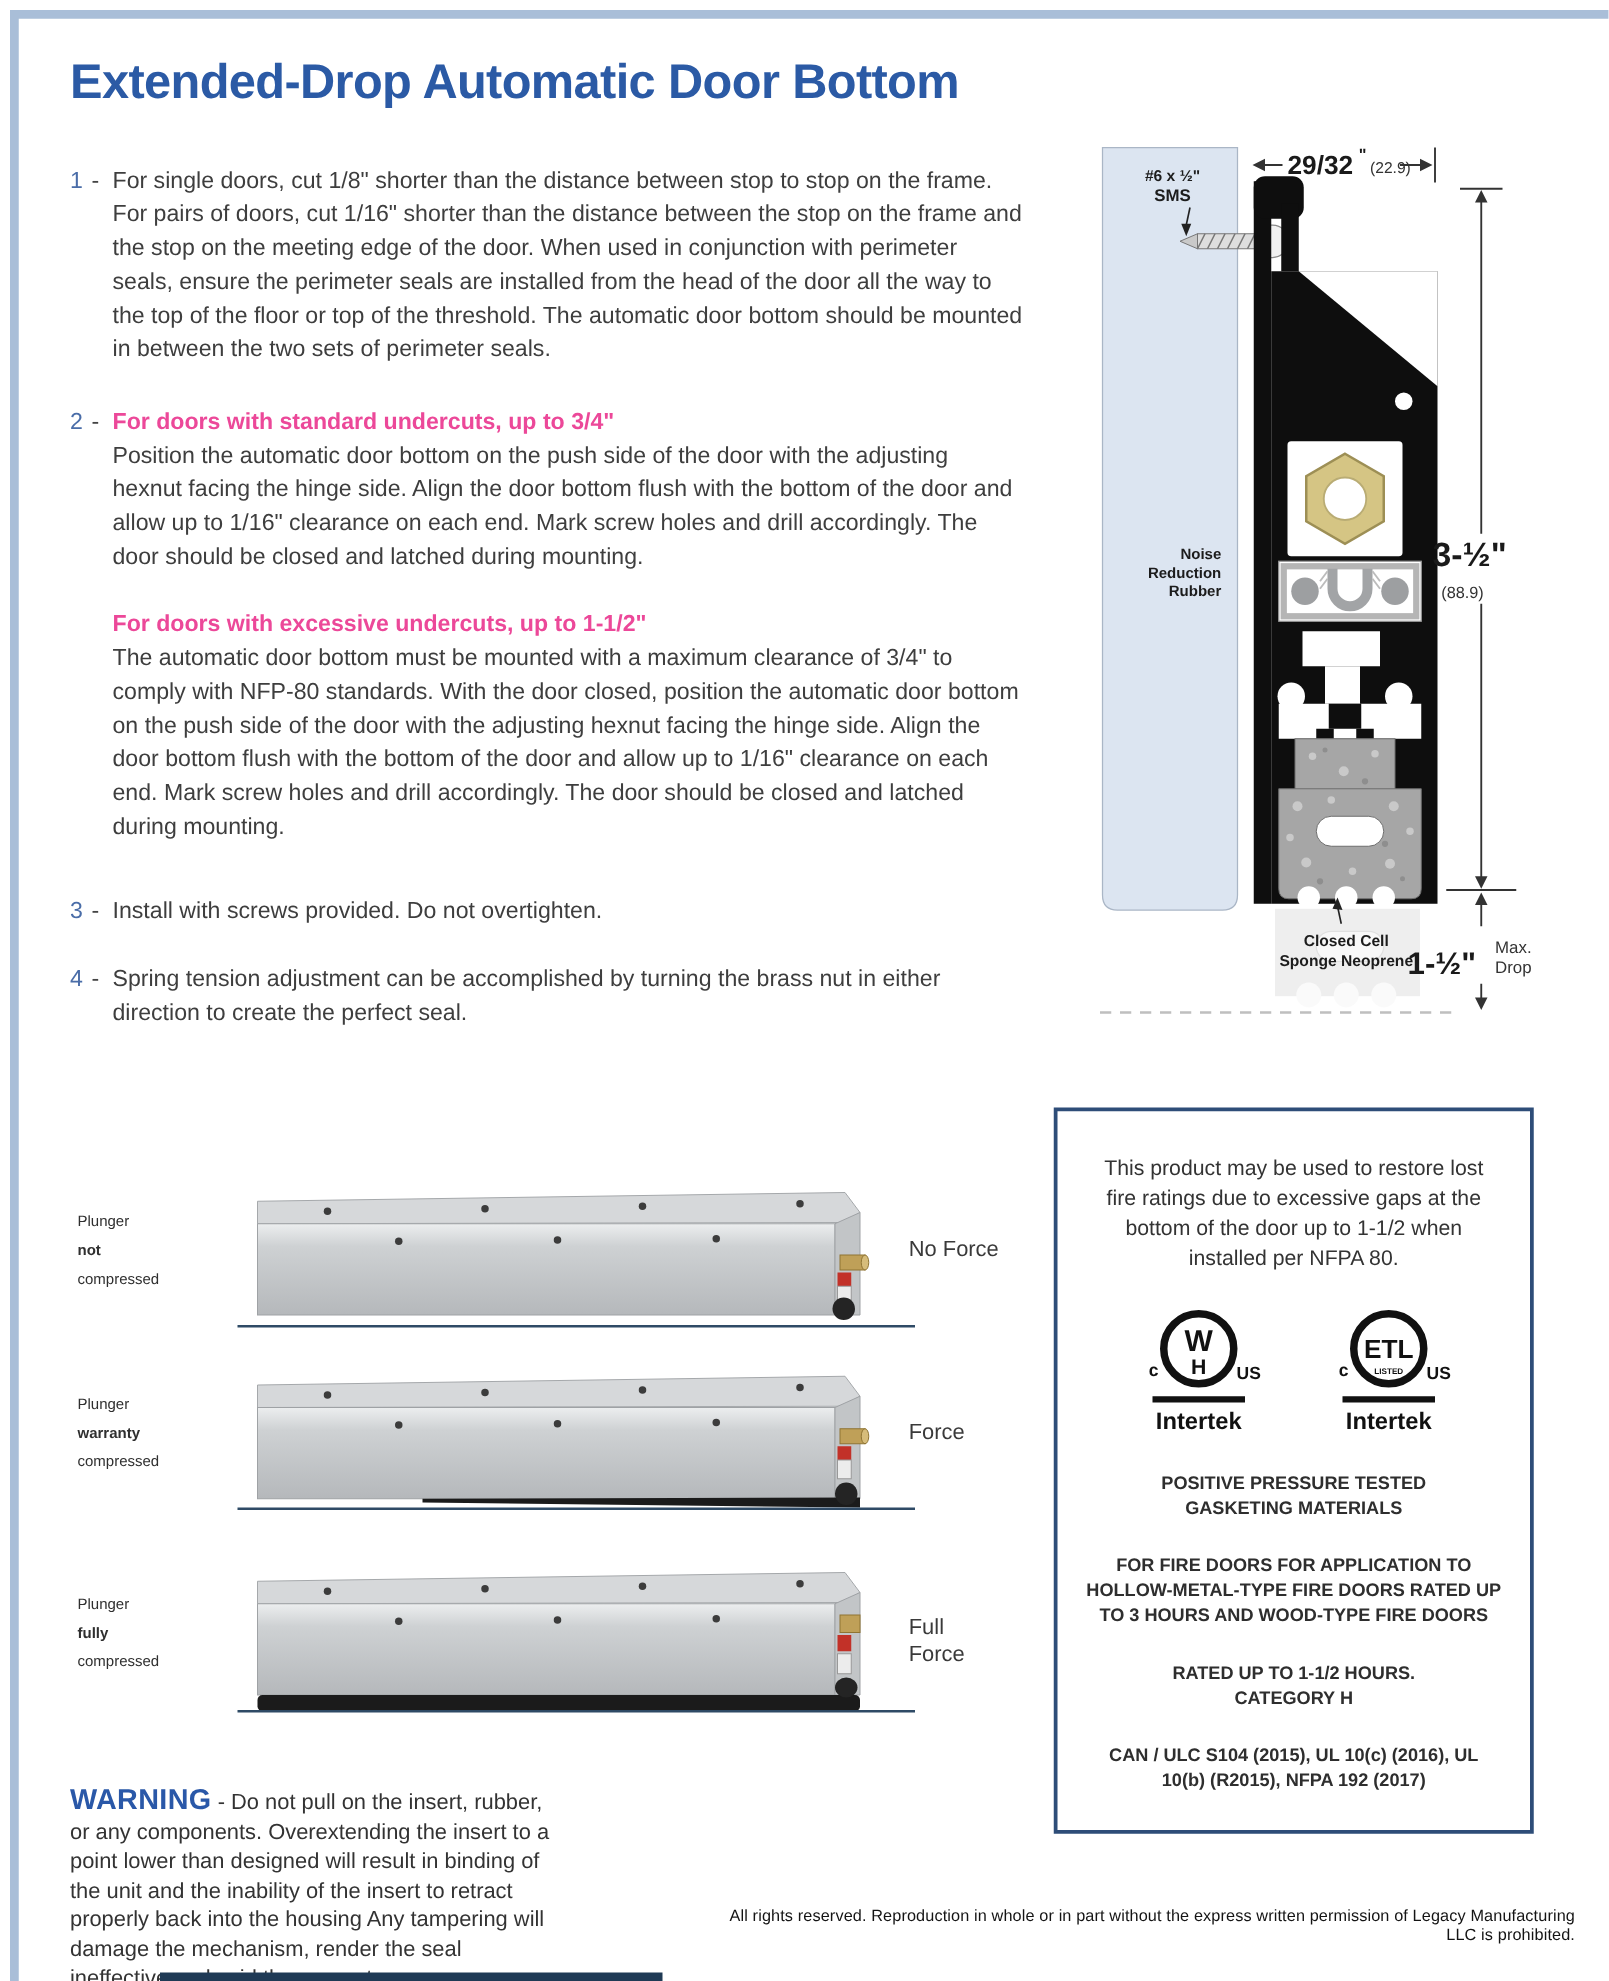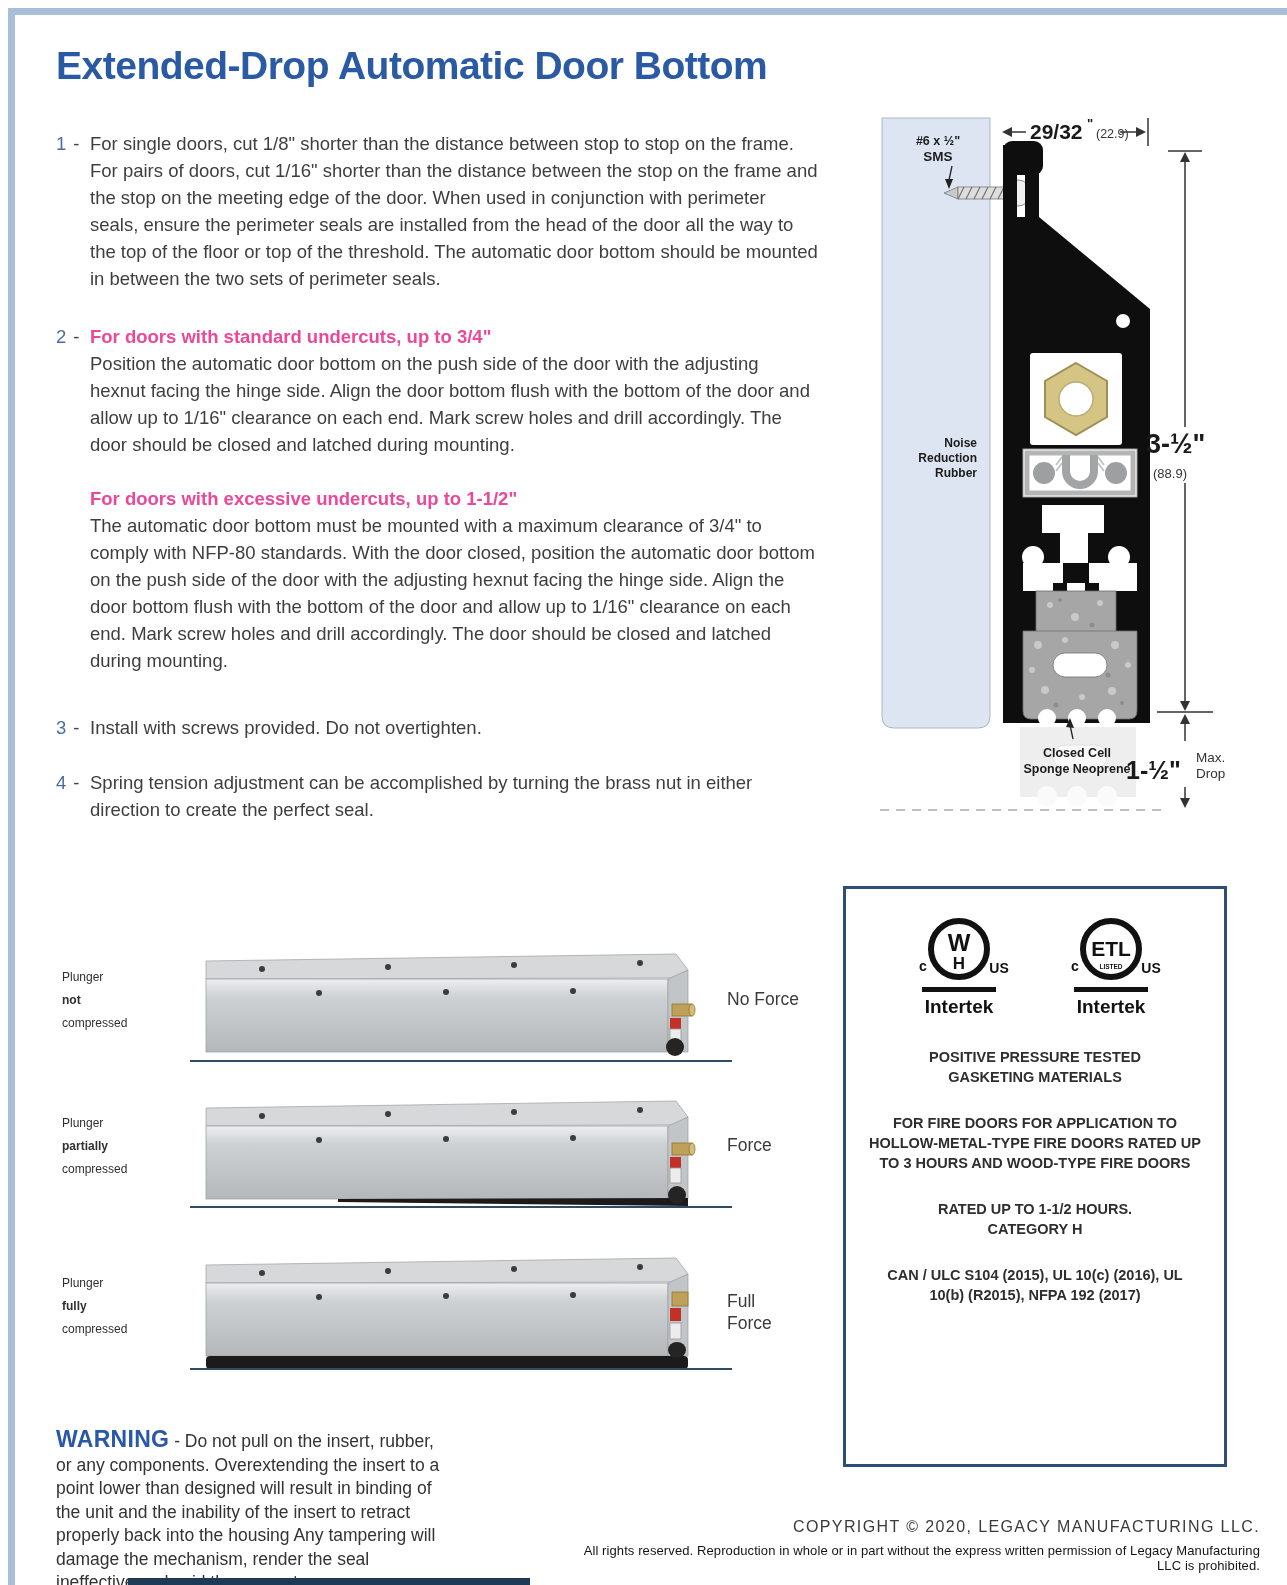--- a/index.html
+++ b/index.html
@@ -274,21 +274,21 @@
       <rect x="482" y="70" width="11" height="11" fill="#c23128"></rect>
       <rect x="482" y="81" width="11" height="15" fill="#ececec" stroke="#999" stroke-width="0.8"></rect>
       <ellipse cx="487" cy="99" rx="9" ry="9" fill="#242424"></ellipse>
     </g>
   </svg>
   <div class="floor" style="top:1060px"></div>
   <div class="force" style="top:988px;width:90px">No Force</div>
 
   <div class="fig-label" style="top:1112px">
     <span>Plunger</span>
-      <b>partially</b>
+      <b>warranty</b>
       <span>compressed</span>
   </div>
   <svg class="bar-svg" style="top:1095px" viewBox="0 0 545 122">
     <defs>
         <linearGradient id="bg2" x1="0" y1="0" x2="0" y2="1">
       <stop offset="0" stop-color="#eceeef"></stop>
           <stop offset="0.25" stop-color="#ced1d3"></stop>
           <stop offset="1" stop-color="#b5b8bb"></stop>
     </linearGradient>
       </defs>
@@ -346,20 +346,21 @@
       <rect x="484" y="40" width="16" height="14" fill="#bfa058" stroke="#8f7433" stroke-width="0.8"></rect>
       <rect x="482" y="56" width="11" height="13" fill="#c23128"></rect>
       <rect x="482" y="71" width="11" height="16" fill="#ececec" stroke="#999" stroke-width="0.8"></rect>
       <ellipse cx="489" cy="98" rx="9" ry="8" fill="#242424"></ellipse>
     </g>
   </svg>
   <div class="floor" style="top:1368px"></div>
   <div class="force" style="top:1290px;width:48px">Full Force</div>
 
   <div class="cert">
+    <p class="intro">This product may be used to restore lost fire ratings due to excessive gaps at the bottom of the door up to 1-1/2 when installed per NFPA 80.</p>
     <div class="logos">
       <svg width="122" height="110" viewBox="0 0 122 110">
         <circle cx="61" cy="38" r="28" fill="none" stroke="#111" stroke-width="6"></circle>
         <text x="61" y="40" text-anchor="middle" font-size="24" font-weight="700" fill="#111">W</text>
         <text x="61" y="58" text-anchor="middle" font-size="17" font-weight="700" fill="#111">H</text>
         <text x="25" y="60" text-anchor="middle" font-size="14" font-weight="700" fill="#111">c</text>
         <text x="101" y="62" text-anchor="middle" font-size="14" font-weight="700" fill="#111">US</text>
         <rect x="24" y="76" width="74" height="5" fill="#111"></rect>
         <text x="61" y="102" text-anchor="middle" font-size="19" font-weight="700" fill="#111">Intertek</text>
       </svg>
@@ -378,18 +379,17 @@
     <p class="caps p3">RATED UP TO 1-1/2 HOURS. CATEGORY H</p>
     <p class="caps p4">CAN / ULC S104 (2015), UL 10(c) (2016), UL 10(b) (R2015), NFPA 192 (2017)</p>
   </div>
 
   <div class="warning">
     <span class="wlabel">WARNING</span>
     <span>- Do not pull on the insert, rubber, or any components. Overextending the insert to a point lower than designed will result in binding of the unit and the inability of the insert to retract properly back into the housing  Any tampering will damage the mechanism, render the seal ineffective and void the warranty.</span>
   </div>
 
   <div class="footer">
-    <div class="c1">COPYRIGHT © 2020, LEGACY MANUFACTURING LLC.</div>
     <div class="c2">All rights reserved. Reproduction in whole or in part without the express written permission of Legacy Manufacturing LLC is prohibited.</div>
   </div>
 
   <div class="bottom-strip"></div>
 </div>
 
 </body></html>

